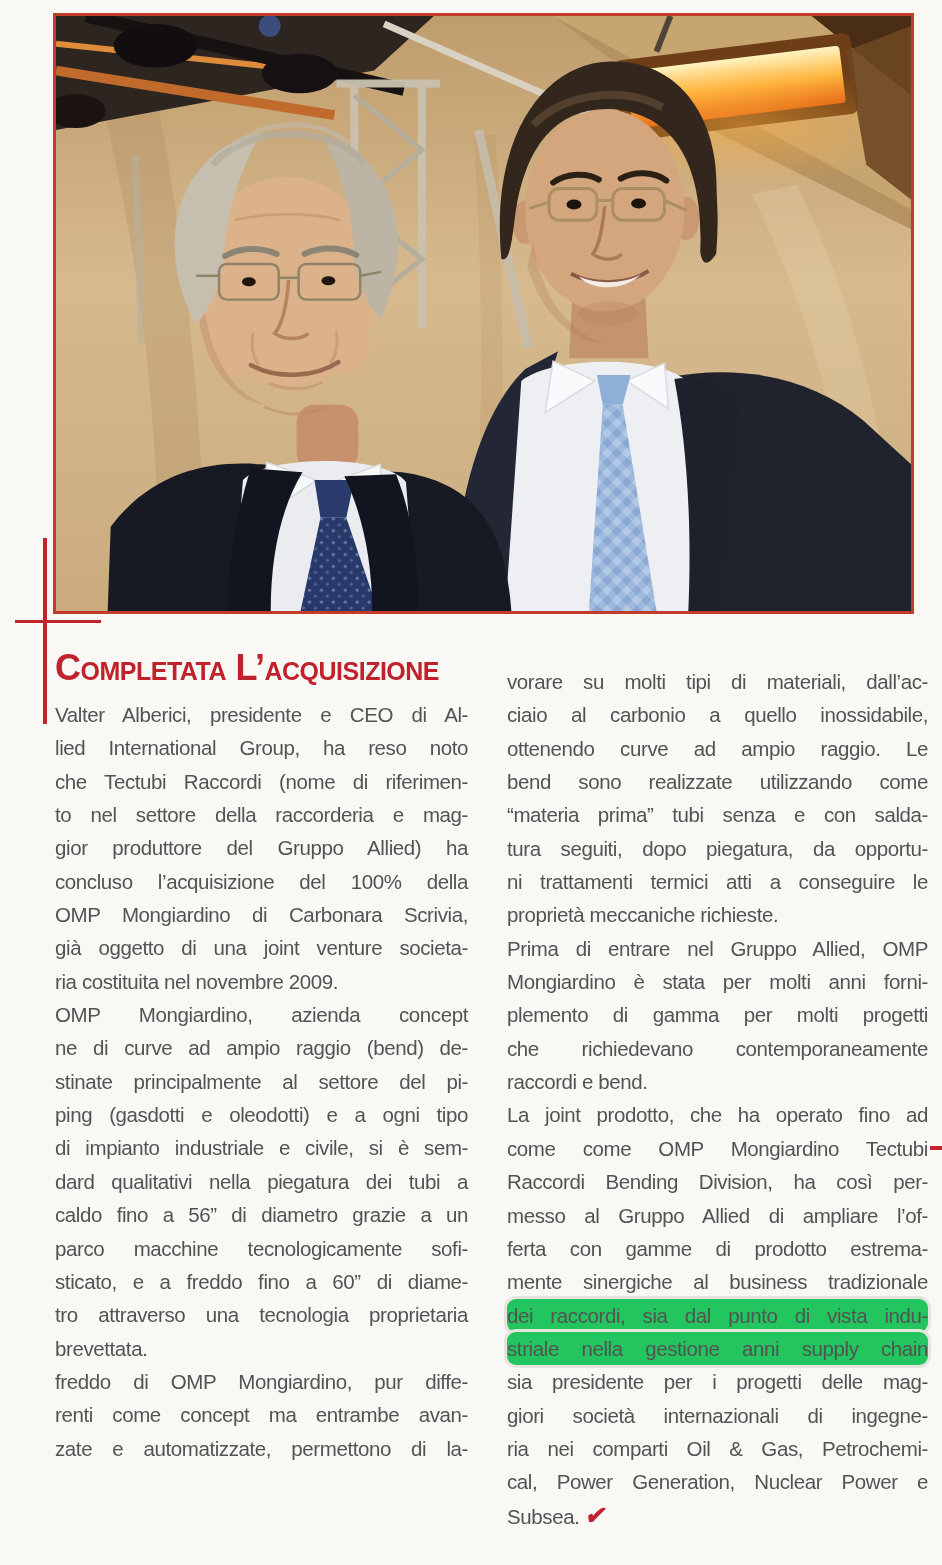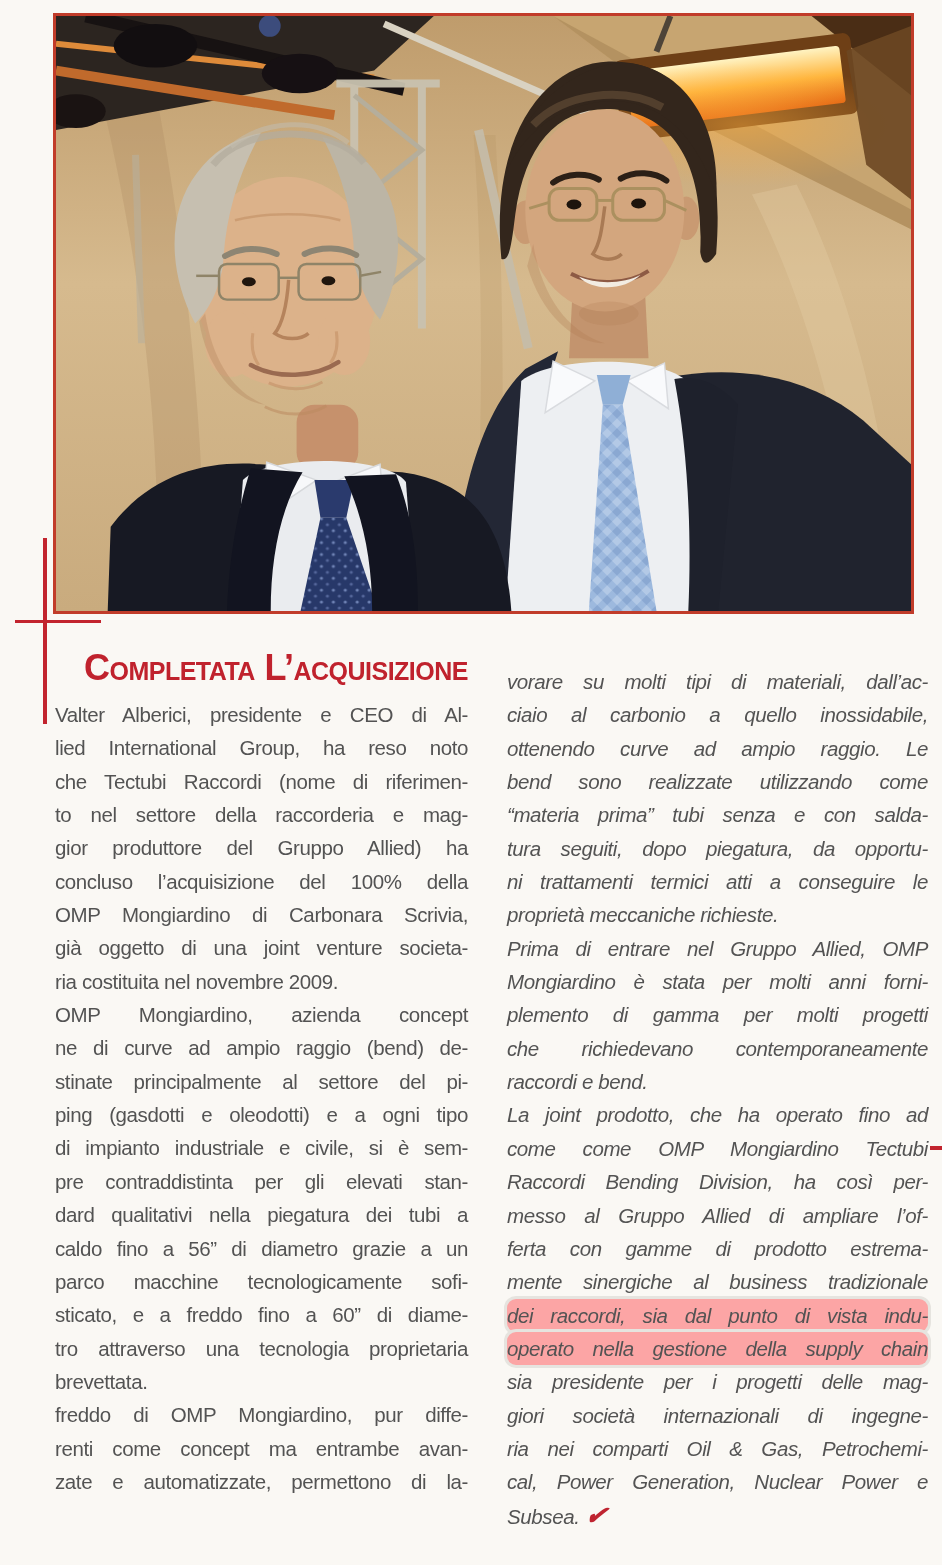--- a/index.html
+++ b/index.html
@@ -16,36 +16,35 @@
     background:#c9a87e;
   }
   .photo-frame svg{display:block;width:100%;height:100%;}
   
   .rule-v{position:absolute;left:43px;top:538px;width:4px;height:186px;background:#c2242e;}
   .rule-h{position:absolute;left:15px;top:620px;width:86px;height:3px;background:#c2242e;}
   .dash-r{position:absolute;left:930px;top:1146px;width:12px;height:4px;background:#c2242e;}
   
   .col{position:absolute;}
   .col-left{left:55px;top:645px;width:413px;}
-  .col-right{left:507px;top:665px;width:421px;font-style:italic;}
+  .col-right{left:507px;top:665px;width:421px;}
   h1.headline{
     margin:0;height:53px;
     font-size:36px;line-height:46px;font-weight:700;
     font-variant:small-caps;letter-spacing:-.5px;
     color:#c0222d;
-    text-align:right;
   }
   .tline{
     font-size:20.5px;line-height:33.35px;height:33.35px;
     letter-spacing:-.4px;color:#535353;
     text-align:justify;text-align-last:justify;
     overflow:visible;white-space:normal;
   }
   .tline.plast{text-align-last:left;}
-  .tline.hl{background:#fca5a5;border-radius:9px;box-shadow:0 0 0 3px #e6e4df;}
+  .tline.hl{background:#22c55e;border-radius:9px;box-shadow:0 0 0 3px #e6e4df;}
   .check{
     display:inline-block;font-weight:700;font-size:25px;
     transform:skewX(-10deg);margin-left:7px;color:#bf2430;
   }
 </style>
 </head>
 <body>
 
 <div class="page">
 
@@ -208,21 +207,20 @@
         <div class="tline">gior produttore del Gruppo Allied) ha</div>
         <div class="tline">concluso l’acquisizione del 100% della</div>
         <div class="tline">OMP Mongiardino di Carbonara Scrivia,</div>
         <div class="tline">già oggetto di una joint venture societa-</div>
         <div class="tline plast">ria costituita nel novembre 2009.</div>
         <div class="tline">OMP Mongiardino, azienda concept</div>
         <div class="tline">ne di curve ad ampio raggio (bend) de-</div>
         <div class="tline">stinate principalmente al settore del pi-</div>
         <div class="tline">ping (gasdotti e oleodotti) e a ogni tipo</div>
         <div class="tline">di impianto industriale e civile, si è sem-</div>
-        <div class="tline">pre contraddistinta per gli elevati stan-</div>
         <div class="tline">dard qualitativi nella piegatura dei tubi a</div>
         <div class="tline">caldo fino a 56” di diametro grazie a un</div>
         <div class="tline">parco macchine tecnologicamente sofi-</div>
         <div class="tline">sticato, e a freddo fino a 60” di diame-</div>
         <div class="tline">tro attraverso una tecnologia proprietaria</div>
         <div class="tline plast">brevettata.</div>
         <div class="tline">freddo di OMP Mongiardino, pur diffe-</div>
         <div class="tline">renti come concept ma entrambe avan-</div>
         <div class="tline">zate e automatizzate, permettono di la-</div>
       </div>
@@ -243,21 +241,21 @@
         <div class="tline">plemento di gamma per molti progetti</div>
         <div class="tline">che richiedevano contemporaneamente</div>
         <div class="tline plast">raccordi e bend.</div>
         <div class="tline">La joint prodotto, che ha operato fino ad</div>
         <div class="tline">come come OMP Mongiardino Tectubi</div>
         <div class="tline">Raccordi Bending Division, ha così per-</div>
         <div class="tline">messo al Gruppo Allied di ampliare l’of-</div>
         <div class="tline">ferta con gamme di prodotto estrema-</div>
         <div class="tline">mente sinergiche al business tradizionale</div>
         <div class="tline hl">dei raccordi, sia dal punto di vista indu-</div>
-        <div class="tline hl">operato nella gestione della supply chain</div>
+        <div class="tline hl">striale nella gestione anni supply chain</div>
         <div class="tline">sia presidente per i progetti delle mag-</div>
         <div class="tline">giori società internazionali di ingegne-</div>
         <div class="tline">ria nei comparti Oil &amp; Gas, Petrochemi-</div>
         <div class="tline">cal, Power Generation, Nuclear Power e</div>
         <div class="tline plast">Subsea.<span class="check" style="color: rgb(191, 36, 48);">✔</span></div>
       </div>
   </div>
 
 </div>
 

